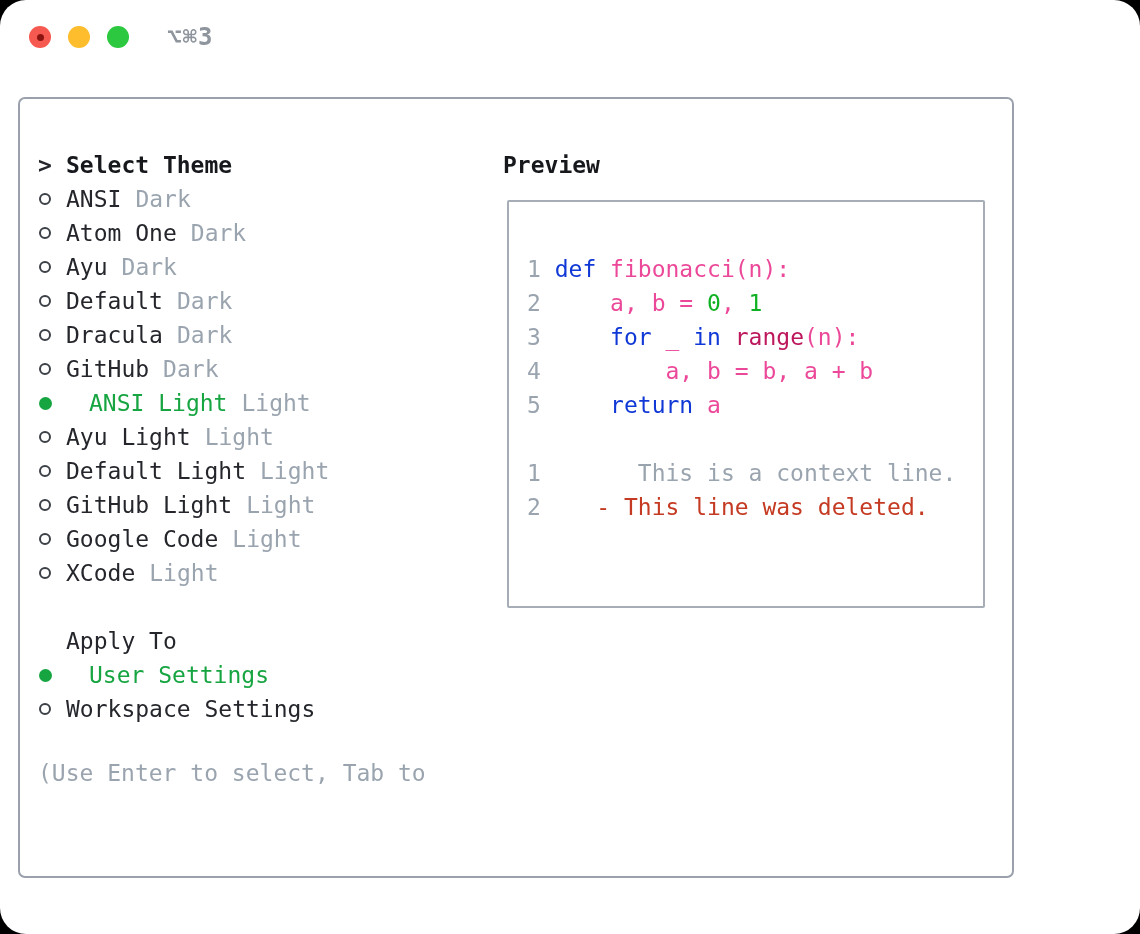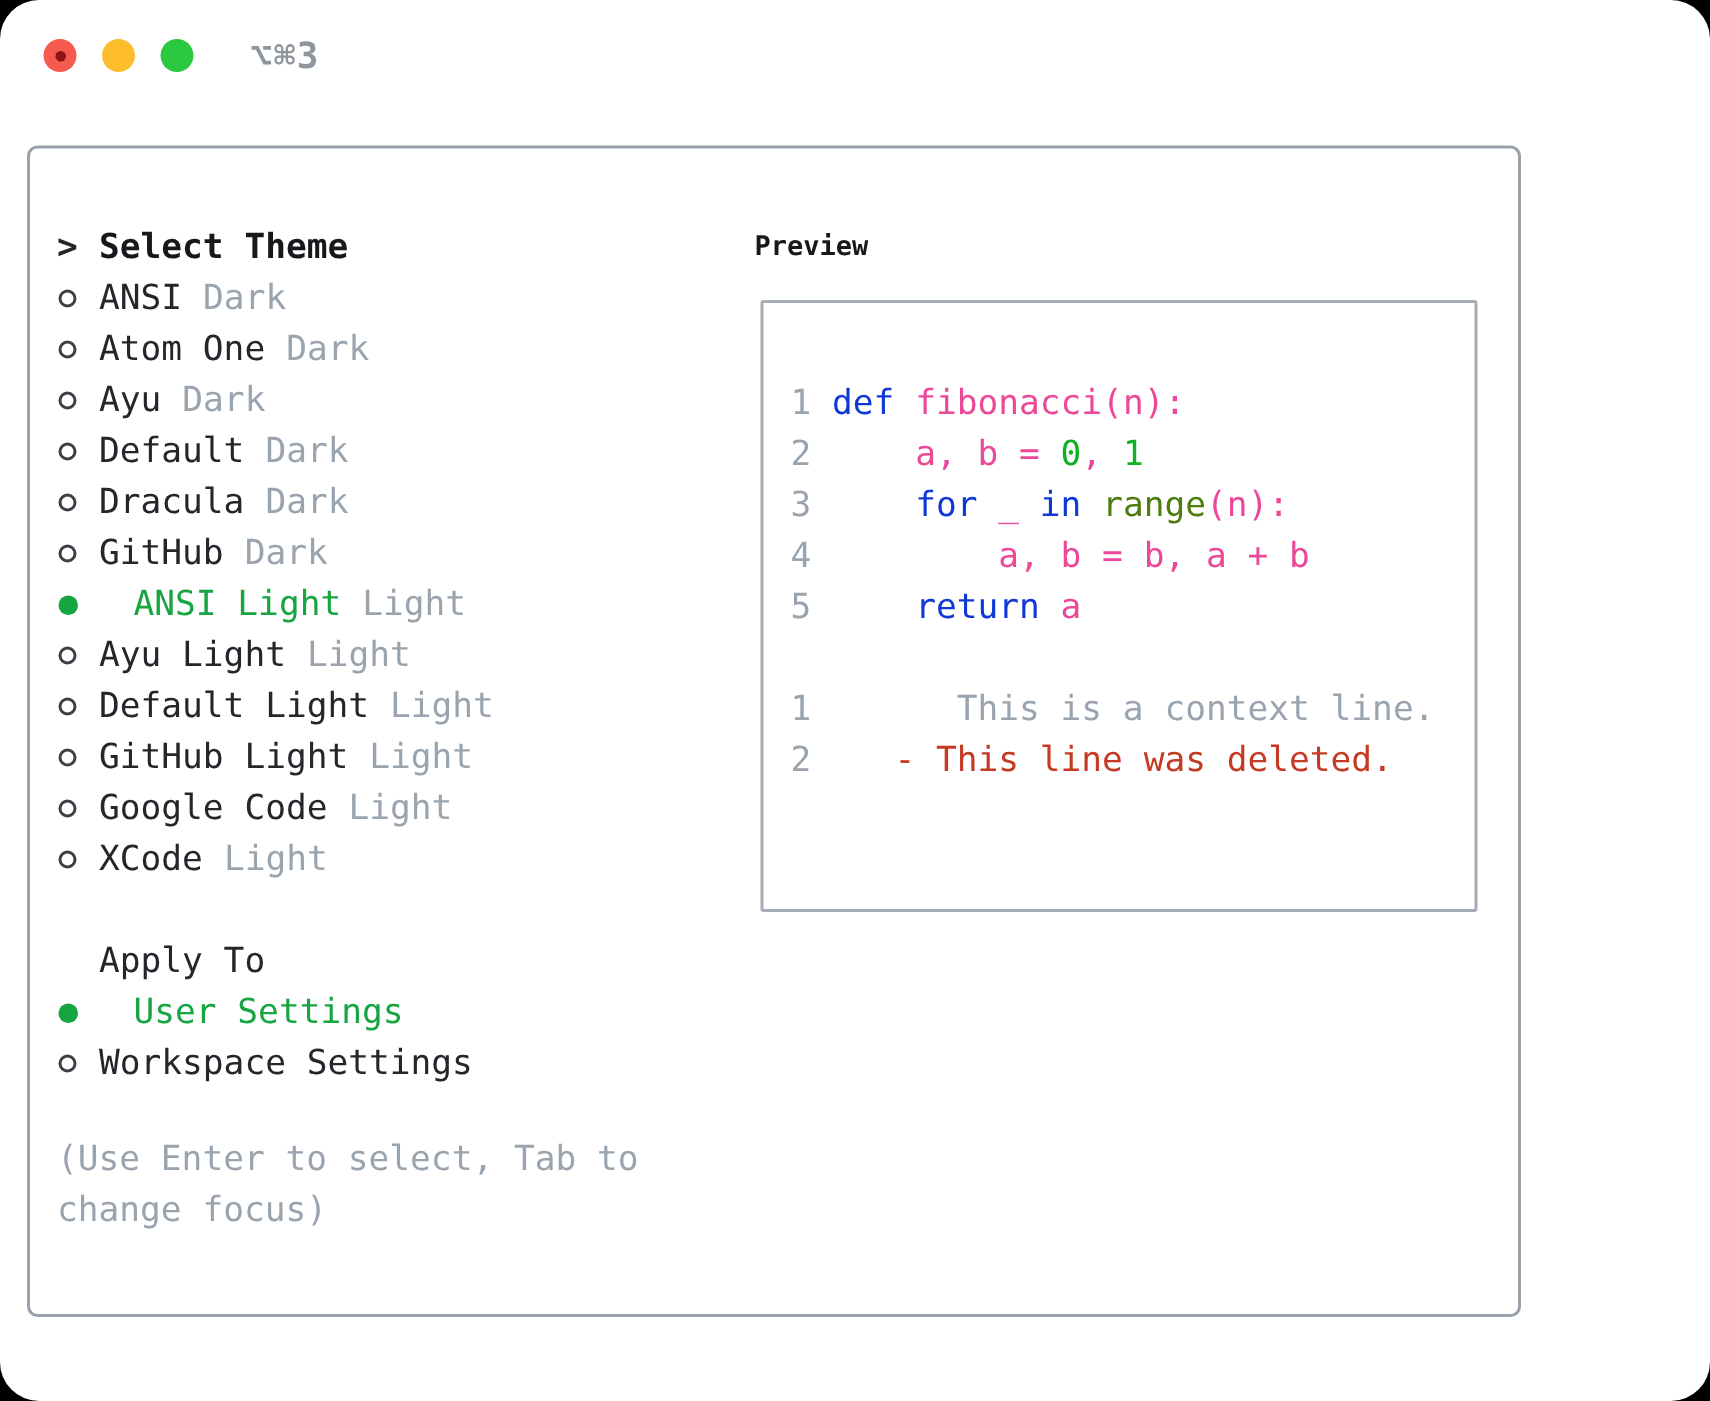--- a/index.html
+++ b/index.html
@@ -38,36 +38,36 @@
   .hdr{font-weight:700;color:#16181c;}
   .lbl{color:#24262b;white-space:pre;}
   .row.sel .lbl{color:#17a542;margin-left:23px;}
   .tag{color:#9aa4af;margin-left:14px;white-space:pre;}
   .apply-block{margin-top:34px;}
   .help{margin-top:30px;color:#9aa4af;}
   .help div{height:34px;line-height:34px;white-space:pre;}
   
   .preview-head{
     position:absolute;left:483px;top:49px;height:34px;line-height:34px;
-    font-size:18px;font-weight:700;color:#16181c;
+    font-size:23px;font-weight:700;color:#16181c;
   }
   .preview-box{
     position:absolute;left:487px;top:101px;
     width:478px;height:408px;
     border:2px solid #a6adb6;border-radius:2px;
     box-sizing:border-box;
     padding:50px 0 0 18px;
     font-size:23px;
     overflow:hidden;
   }
   .cl{height:34px;line-height:34px;white-space:pre;}
   .ln{color:#9aa4af;}
   .fg{color:#ec4899;}
   .kw{color:#1038d6;text-align:right;}
-  .builtin{color:#4d7c0f;margin-top:16px;}
+  .builtin{color:#be185d;margin-top:16px;}
   .num{color:#0fb122;}
   .muted{color:#9aa4af;}
   .del{color:#c53a22;}
   .add{color:#0bb521;}
 </style>
 </head>
 <body>
 
 <div class="window">
 
@@ -192,21 +192,20 @@
               <span class="pre">
                 <span class="bullet"></span>
               </span>
               <span class="lbl">Workspace Settings</span>
             </div>
           </div>
       </div>
 
       <div class="help">
         <div>(Use Enter to select, Tab to</div>
-        <div>change focus)</div>
       </div>
     </div>
 
     <div class="preview-head">Preview</div>
     <div class="preview-box">
       <div id="code-lines">
           <div class="cl"><span class="ln">1</span><span> </span><span class="kw">def</span><span class="fg"> fibonacci(n):</span></div>
           <div class="cl"><span class="ln">2</span><span> </span><span class="fg">    a, b = </span><span class="num">0</span><span class="fg">, </span><span class="num">1</span></div>
           <div class="cl"><span class="ln">3</span><span> </span><span class="fg">    </span><span class="kw">for</span><span class="fg"> _ </span><span class="kw">in</span><span class="fg"> </span><span class="builtin">range</span><span class="fg">(n):</span></div>
           <div class="cl"><span class="ln">4</span><span> </span><span class="fg">        a, b = b, a + b</span></div>

